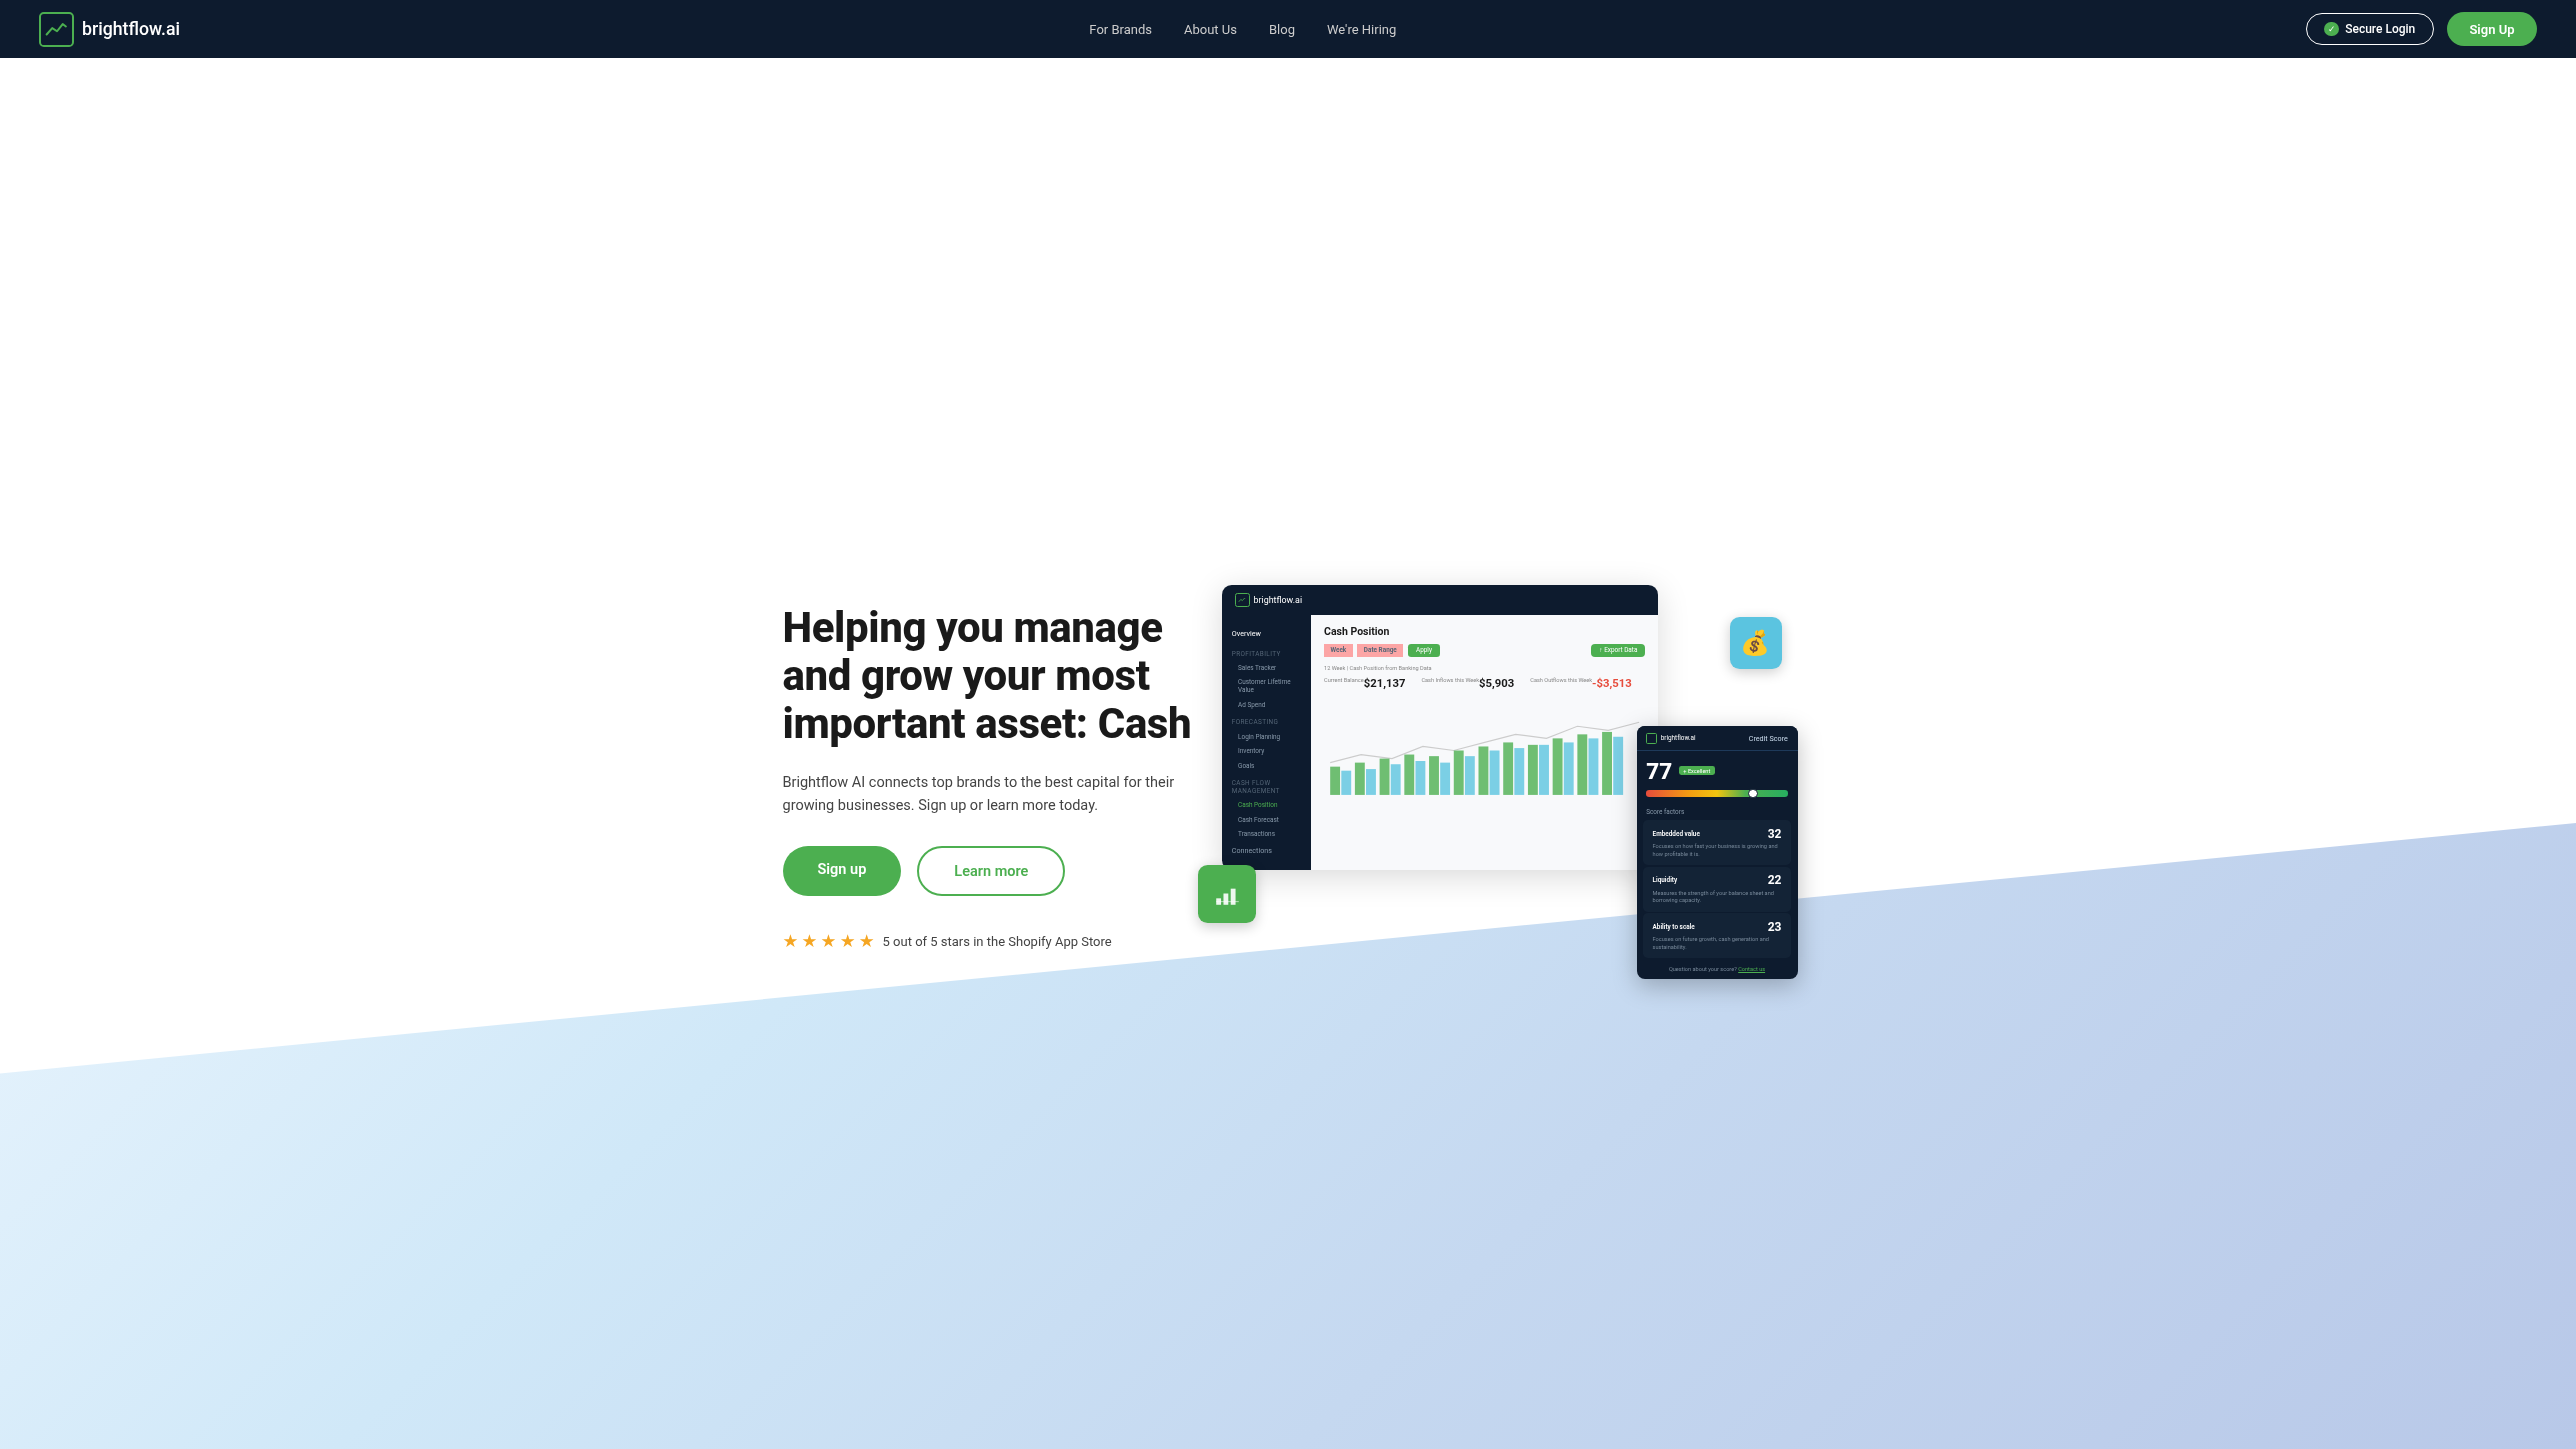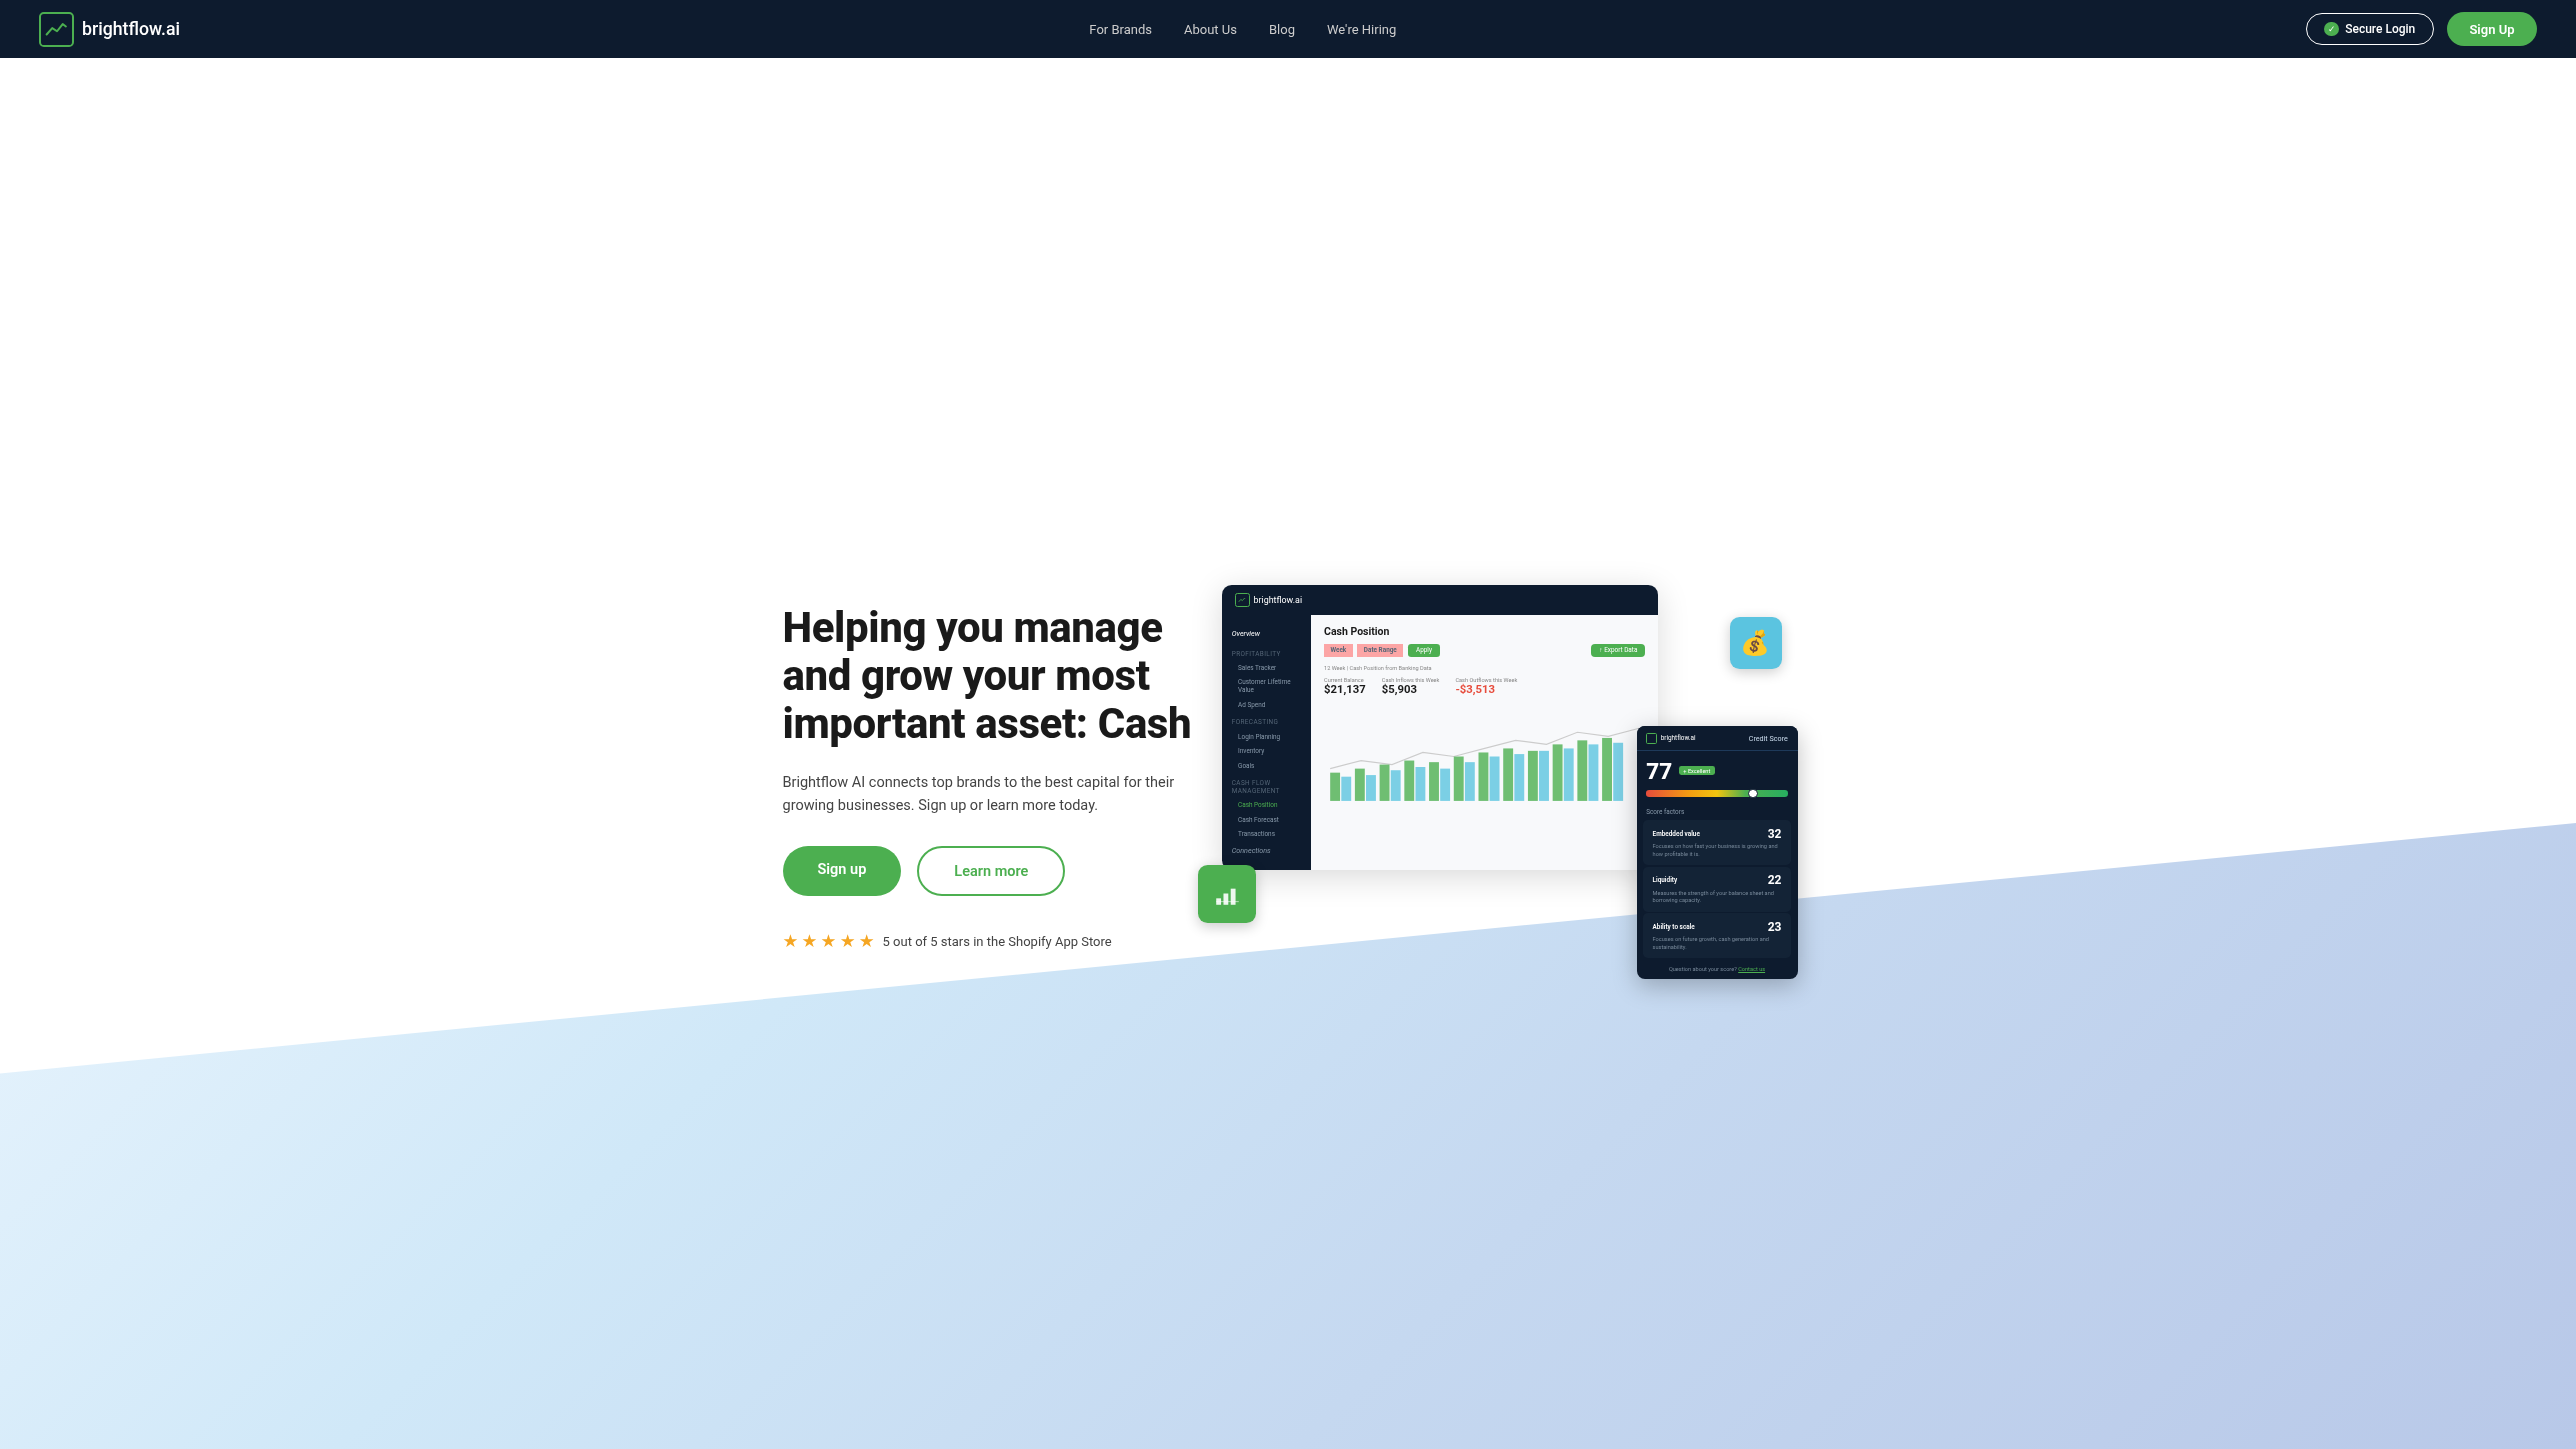--- a/index.html
+++ b/index.html
@@ -275,21 +275,20 @@
       background: #0d1b2e;
       padding: 9.7px 0;
       flex-shrink: 0;
     }
 
     .dash-sidebar-item {
       padding: 4.8px 9.7px;
       font-size: 7.2px;
       color: #8899aa;
       cursor: pointer;
-      font-style: italic;
     }
 
     .dash-sidebar-item.active {
       color: #ffffff;
     }
 
     .dash-sidebar-section {
       padding: 6.4px 9.7px 3.2px;
       font-size: 6.4px;
       color: #556677;
@@ -354,21 +353,21 @@
     }
 
     .dash-metrics {
       display: flex;
       gap: 16px;
       margin-bottom: 8px;
     }
 
     .dash-metric {
       display: flex;
-      flex-direction: column;
+      flex-direction: row;
     }
 
     .dash-metric-label {
       font-size: 5.6px;
       color: #888;
     }
 
     .dash-metric-value {
       font-size: 11.3px;
       font-weight: 700;

